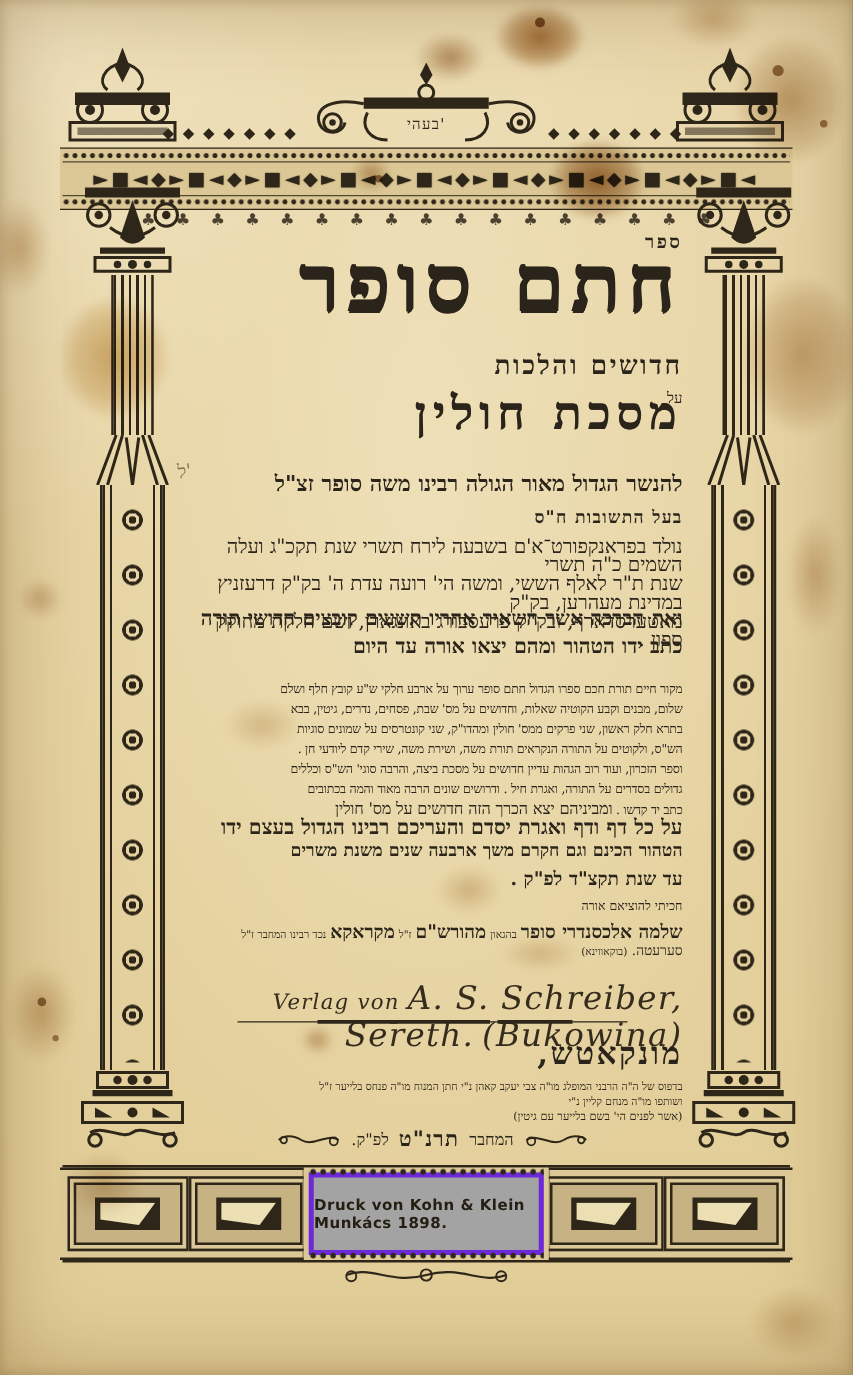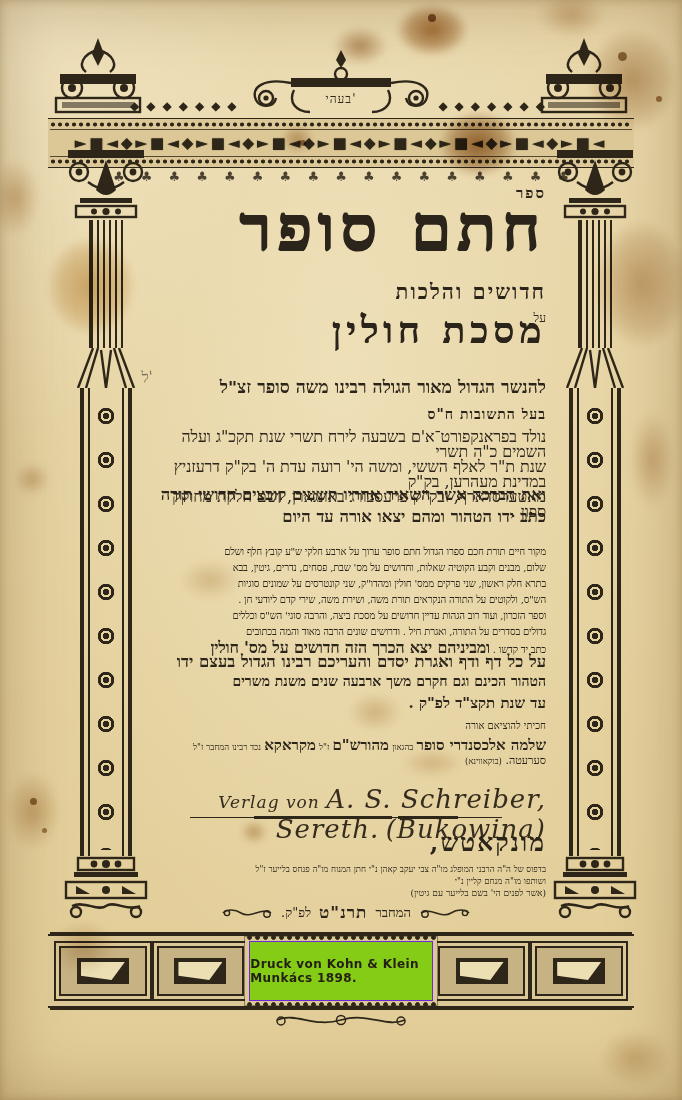--- a/index.html
+++ b/index.html
@@ -55,21 +55,21 @@
       text-shadow:1px 0 0 #2b241a, -1px 0 0 #2b241a, 0 1px 0 #2b241a;}
   .subtitle{top:99px;font-size:21px;font-weight:bold;letter-spacing:2px;}
   .on-label{top:131px;font-size:12px;}
   .tractate{top:128px;font-size:37px;font-weight:bold;letter-spacing:5px;
       text-shadow:.6px 0 0 #2b241a;}
   .author-line{top:197px;font-size:17.5px;font-weight:bold;white-space:nowrap;}
   .author-subline{top:226px;font-size:14px;font-weight:bold;letter-spacing:1px;}
   .bio{top:249px;font-size:16px;line-height:15px;letter-spacing:-.1px;}
   .legacy{top:304px;font-size:16.5px;font-weight:bold;line-height:22px;white-space:nowrap;}
   .works{top:364px;font-size:10px;line-height:16px;letter-spacing:-.2px;}
-  .works .mix-bold{font-size:16px;font-weight:bold;}
+  .works .mix-bold{font-size:13px;font-weight:normal;}
   .volume1{top:472px;font-size:16.5px;font-weight:bold;white-space:nowrap;}
   .volume2{top:493px;font-size:14px;font-weight:bold;white-space:nowrap;}
   .volume3{top:514px;font-size:15px;font-weight:bold;}
   .hope{top:540px;font-size:10px;}
   .pub-line{top:556px;font-size:10px;white-space:nowrap;}
   .pub-line .big{font-size:15px;font-weight:bold;}
   .pub-line .sm{font-size:8.5px;}
   .pub-line2{top:574px;font-size:11px;}
   .pub-line2 .sm{font-size:8.5px;}
   .verlag{top:604px;direction:ltr;font-size:17px;font-style:italic;letter-spacing:1px;color:#352c1e;}
@@ -90,21 +90,21 @@
   
   .bottom-band{left:48px;top:934px;width:586px;height:74px;z-index:2;
      border-top:2px solid #2e2719;border-bottom:2px solid #2e2719;background:#dcc896;
      box-shadow:0 -4px 0 -2px #2e2719, 0 4px 0 -2px #2e2719;
      display:flex;align-items:center;justify-content:space-between;padding:0 6px;box-sizing:border-box;}
   .gem-panel{width:96px;height:56px;background:#c7b284;border:2px solid #2e2719;box-shadow:inset 0 0 0 3px #dcc896, inset 0 0 0 5px #2e2719;
      display:flex;align-items:center;justify-content:center;}
   .gem{width:52px;height:26px;background:#2e2719;position:relative;}
   .gem::before{content:"";position:absolute;inset:4px;background:#ecdfb4;
      clip-path:polygon(0 0,100% 0,70% 100%,0 76%);}
-  .imprint-cartouche{width:186px;height:58px;border:1px solid #6d28d9;background:#84cc16;position:relative;
+  .imprint-cartouche{width:186px;height:58px;border:4px solid #6d28d9;background:#a3a3a3;position:relative;
      display:flex;align-items:center;justify-content:center;
      box-shadow:0 0 0 4px #dcc896,0 0 0 5px rgba(46,39,25,.45);}
   .imprint-cartouche::before,.imprint-cartouche::after{content:"";position:absolute;left:-4px;right:-4px;height:7px;
      background-image:radial-gradient(circle at 3.5px 3.5px,#2e2719 2px,rgba(0,0,0,0) 2.6px);
      background-size:8px 7px;background-repeat:repeat-x;}
   .imprint-cartouche::before{top:-8px;} .imprint-cartouche::after{bottom:-8px;}
   .imprint-text{font-family:"DejaVu Sans",sans-serif;font-weight:bold;font-size:12px;letter-spacing:.4px;color:#241e13;}
   .bottom-flourish{left:50%;transform:translateX(-50%);top:1010px;z-index:2;}
   .margin-mark{left:142px;top:368px;font-size:15px;color:#40362a;opacity:.6;transform:rotate(-6deg);z-index:3;}
   svg .ink{stroke:#2e2719;fill:none;stroke-width:2.4;}

